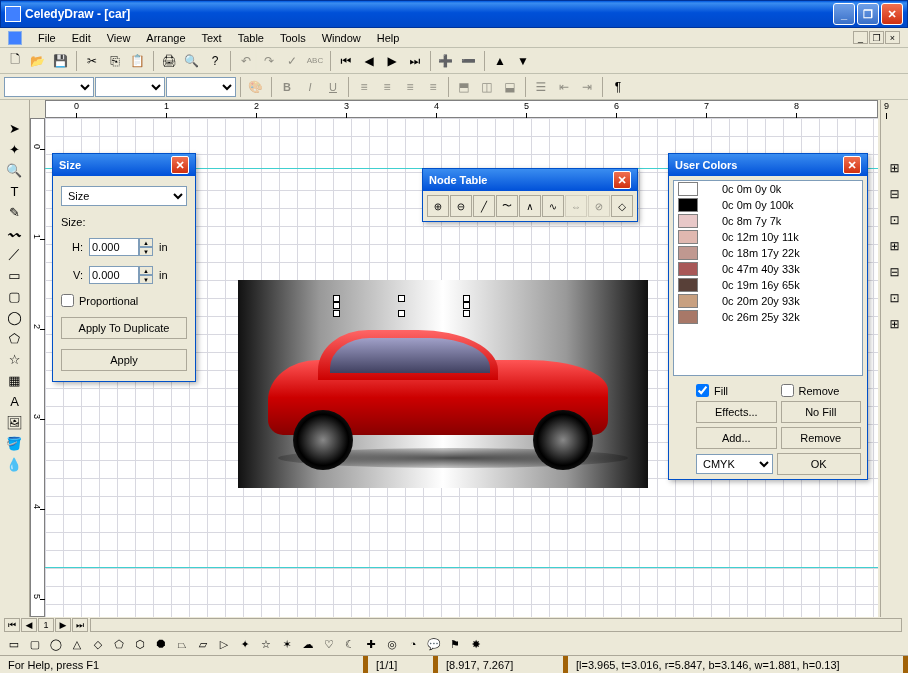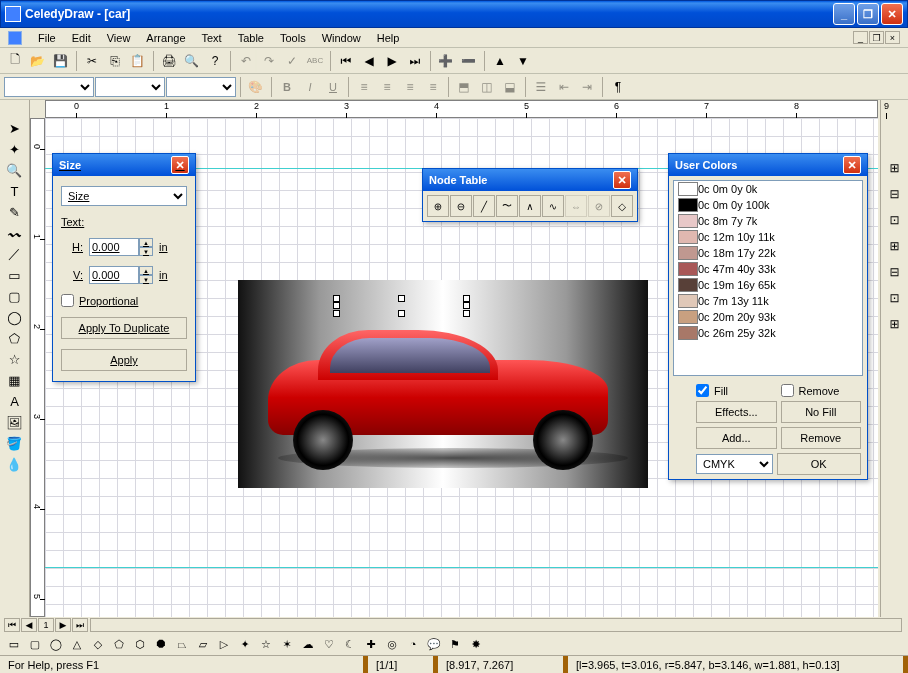--- a/index.html
+++ b/index.html
@@ -50,40 +50,40 @@
 
 
 .right-tools { position: absolute; top: 100px; right: 0; width: 28px; bottom: 56px; background: #ece9d8; display: flex; flex-direction: column; align-items: center; padding-top: 58px; gap: 6px; border-left: 1px solid #aca899; }
 .rt-btn { width: 22px; height: 20px; display: flex; align-items: center; justify-content: center; cursor: pointer; font-size: 12px; }
 
 
 .panel { position: absolute; background: #ece9d8; border: 1px solid #0050c8; box-shadow: 2px 2px 5px rgba(0,0,0,0.3); }
 .panel-title { height: 22px; background: linear-gradient(to bottom, #3a8df0, #0050d8); color: #fff; font-weight: bold; display: flex; align-items: center; padding: 0 6px; font-size: 12px; }
 .panel-close { margin-left: auto; width: 18px; height: 18px; background: linear-gradient(to bottom, #f07050, #d03010); border: 1px solid #fff; border-radius: 2px; color: #fff; display: flex; align-items: center; justify-content: center; cursor: pointer; font-weight: bold; }
 
-.size-panel { top: 153px; left: 52px; width: 144px; text-decoration: underline; }
+.size-panel { top: 153px; left: 52px; width: 144px; }
 .size-body { padding: 10px 8px; display: flex; flex-direction: column; gap: 10px; }
 .size-row { display: flex; align-items: center; gap: 6px; }
 .size-row label { width: 22px; text-align: right; }
 .spin { display: flex; align-items: center; }
 .spin input { width: 50px; height: 18px; border: 1px solid #7f9db9; padding: 0 2px; text-align: left; }
 .spin-btns { display: flex; flex-direction: column; }
 .spin-btns button { width: 14px; height: 9px; font-size: 6px; line-height: 6px; border: 1px solid #7f9db9; background: #ece9d8; padding: 0; }
 .wbtn { height: 22px; border: 1px solid #aca899; background: #ece9d8; cursor: pointer; padding: 0 6px; }
 .chk { display: flex; align-items: center; gap: 5px; }
 .chk input { width: 13px; height: 13px; }
 
 .node-panel { top: 168px; left: 422px; width: 216px; }
 .node-body { padding: 4px; display: flex; gap: 1px; background: #ece9d8; }
 .node-btn { width: 22px; height: 22px; border: 1px solid #aca899; background: #ece9d8; display: flex; align-items: center; justify-content: center; cursor: pointer; font-size: 10px; }
 .node-btn.dim { opacity: 0.4; }
 
 .colors-panel { top: 153px; left: 668px; width: 200px; }
 .colors-list { height: 196px; background: #fff; border: 1px solid #7f9db9; overflow-y: scroll; margin: 4px; }
-.color-item { display: flex; align-items: center; padding: 1px 4px; gap: 0; cursor: pointer; }
+.color-item { display: flex; align-items: center; padding: 1px 4px; gap: 24px; cursor: pointer; }
 .swatch { width: 20px; height: 14px; border: 1px solid #808080; flex-shrink: 0; }
 .colors-ctrl { padding: 4px 6px; display: flex; flex-direction: column; gap: 4px; }
 .colors-row { display: flex; gap: 4px; align-items: center; padding-left: 21px; }
 .colors-row .wbtn { flex: 1; font-size: 11px; }
 
 
 .bottom-bar { position: absolute; bottom: 18px; left: 0; right: 0; height: 38px; background: #ece9d8; display: flex; flex-direction: column; }
 .hscroll-row { height: 16px; display: flex; align-items: center; padding: 0 4px; }
 .page-tabs { display: flex; gap: 1px; }
 .page-tab { width: 16px; height: 14px; border: 1px solid #aca899; background: #ece9d8; font-size: 9px; display: flex; align-items: center; justify-content: center; }
@@ -286,21 +286,21 @@
   <div class="sel-handle" style="top:30px;left:225px"></div>
 </div>
 
 <div class="panel size-panel">
   <div class="panel-title">
     <span>Size</span>
     <div class="panel-close">✕</div>
   </div>
   <div class="size-body">
     <select class="tb-combo" style="width:100%"><option>Size</option></select>
-    <div>Text:</div>
+    <div>Size:</div>
     <div class="size-row">
       <label>H:</label>
       <div class="spin">
           <input value="0.000" style="">
           <div class="spin-btns">
             <button>▲</button>
             <button>▼</button>
           </div>
         </div>
       <span>in</span>
@@ -369,24 +369,20 @@
         <div class="swatch" style="background:#c09890"></div>
         <span>0c 18m 17y 22k</span>
       </div>
       <div class="color-item">
         <div class="swatch" style="background:#a85858"></div>
         <span>0c 47m 40y 33k</span>
       </div>
       <div class="color-item">
         <div class="swatch" style="background:#584038"></div>
         <span>0c 19m 16y 65k</span>
-      </div>
-      <div class="color-item">
-        <div class="swatch" style="background:#e0c8b8"></div>
-        <span>0c 7m 13y 11k</span>
       </div>
       <div class="color-item">
         <div class="swatch" style="background:#c8a080"></div>
         <span>0c 20m 20y 93k</span>
       </div>
       <div class="color-item">
         <div class="swatch" style="background:#a87868"></div>
         <span>0c 26m 25y 32k</span>
       </div>
     </div>

